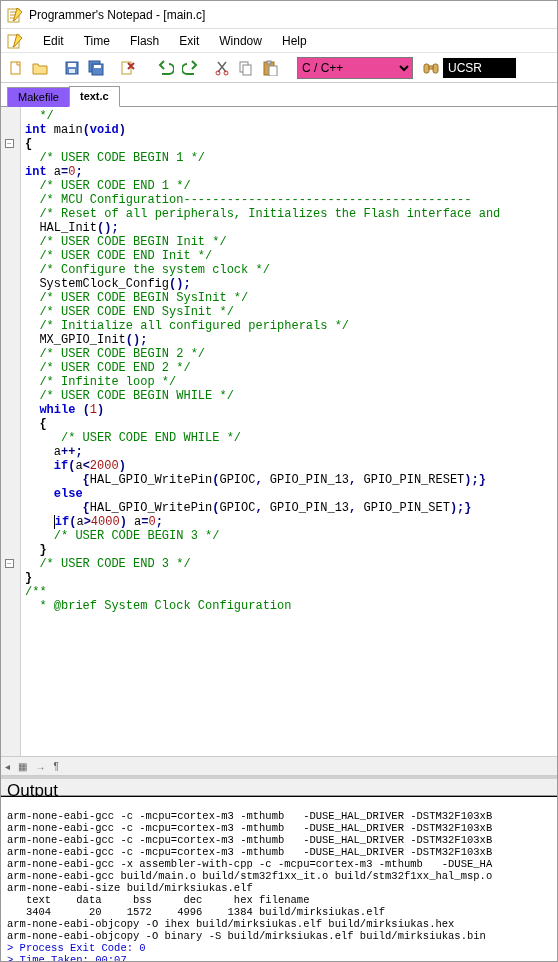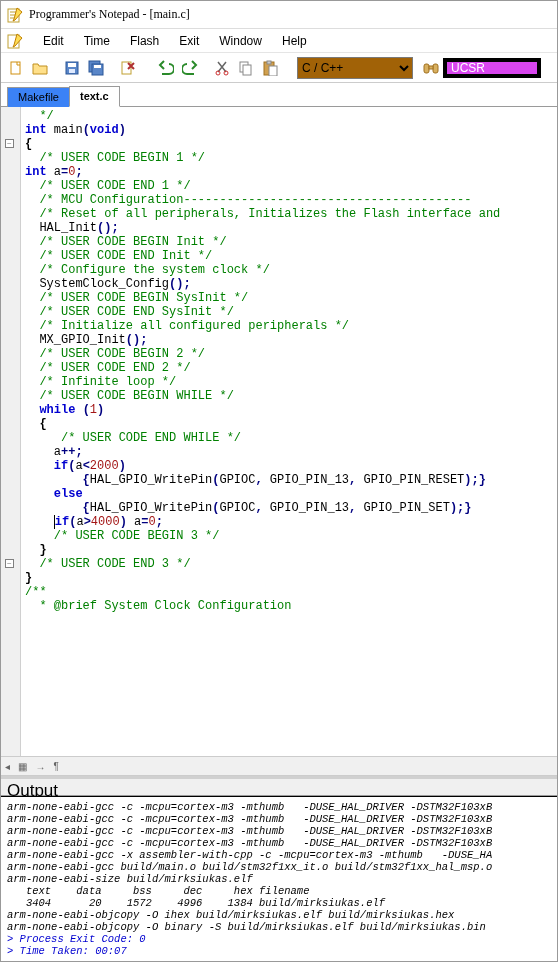--- a/index.html
+++ b/index.html
@@ -1,48 +1,48 @@
 <!DOCTYPE html>
 <html><head>
 <meta charset="utf-8">
 <style>
 *{box-sizing:border-box;margin:0;padding:0;}
 body{font-family:"Segoe UI",Tahoma,sans-serif;font-size:12px;background:#f0f0f0;width:558px;height:962px;overflow:hidden;display:flex;flex-direction:column;border:1px solid #999;}
-.titlebar{background:#fff;height:28px;display:flex;align-items:center;padding:0 6px;border-bottom:1px solid #ddd;font-family:Liberation Serif, serif;}
+.titlebar{background:#fff;height:28px;display:flex;align-items:center;padding:0 6px;border-bottom:1px solid #ddd;}
 .titlebar .tb-icon{width:16px;height:16px;margin-right:6px;}
 .titlebar .tb-icon svg{width:16px;height:16px;}
 .titlebar .title-text{font-size:12px;color:#000;}
 .menubar{background:#fff;height:24px;display:flex;align-items:center;padding:0 6px;border-bottom:1px solid #e5e5e5;}
 .menubar .mb-icon{width:16px;height:16px;margin-right:10px;}
 .menubar .mb-icon svg{width:16px;height:16px;}
 .menubar .menu-item{padding:2px 10px;cursor:default;font-size:12px;}
 .toolbar{background:#fff;height:30px;display:flex;align-items:center;padding:0 4px;gap:2px;border-bottom:1px solid #ccc;}
 .tool-btn{width:22px;height:22px;display:inline-flex;align-items:center;justify-content:center;border:1px solid transparent;border-radius:2px;}
 .tool-sep{width:6px;display:inline-block;}
 .tool-gap{width:12px;}
-select.lang-select{font-size:12px;height:22px;width:116px;border:1px solid #7a7a7a;background:#a16207;}
+select.lang-select{font-size:12px;height:22px;width:116px;border:1px solid #7a7a7a;background:#ec4899;}
 .search-box{display:flex;align-items:center;gap:4px;margin-left:8px;}
 .search-box .search-icon{width:16px;height:16px;}
-.search-box input{width:98px;height:20px;border:4px solid #000000;background:#d946ef;color:#fff;font-size:12px;padding:0 4px;}
+.search-box input{width:73px;height:20px;border:1px solid #000000;background:#000000;color:#fff;font-size:12px;padding:0 4px;}
 .tabstrip{background:#fff;height:24px;display:flex;align-items:flex-end;padding-left:6px;border-bottom:1px solid #9a9a9a;}
-.tab{border:1px solid #9a9a9a;border-bottom:none;padding:3px 10px 4px 10px;margin-right:-1px;font-size:11px;background:#3b82f6;position:relative;top:1px;}
+.tab{border:1px solid #9a9a9a;border-bottom:none;padding:3px 10px 4px 10px;margin-right:-1px;font-size:11px;background:#8b5cf6;position:relative;top:1px;}
 .tab.active{background:#fff;font-weight:bold;border-bottom:1px solid #fff;z-index:1;}
 .editor{flex:1;background:#fff;overflow:hidden;display:flex;font-family:Consolas,"Courier New",monospace;font-size:12px;line-height:14px;}
 .gutter{width:20px;background:#f0f0f0;border-right:1px solid #d0d0d0;position:relative;}
 .fold-mark{position:absolute;left:4px;width:9px;height:9px;border:1px solid #808080;background:#fff;font-size:8px;line-height:7px;text-align:center;color:#808080;}
 .code-area{flex:1;padding:2px 0 2px 4px;white-space:pre;overflow:hidden;}
 .kw{color:#0000d0;font-weight:bold;text-align:right;}
 .cm{color:#008000;}
 .num{color:#a31515;}
 .op{color:#000080;font-weight:bold;}
 .br{font-weight:bold;}
 .navbar{height:20px;background:#f0f0f0;border-top:1px solid #ccc;border-bottom:1px solid #ccc;display:flex;align-items:center;padding:0 4px;gap:8px;font-size:10px;color:#666;}
 .navbar span{cursor:default;}
 .output-header{height:20px;background:#f0f0f0;border-bottom:1px solid #9a9a9a;border-top:3px solid #d0d0d0;padding:2px 6px;font-size:17px;color:#000;}
-.output-area{flex:0 0 165px;background:#fff;font-family:Consolas,"Courier New",monospace;font-size:10.5px;line-height:12px;padding:4px 6px;white-space:pre;overflow:hidden;border-top:1px solid #000;font-style:italic;}
+.output-area{flex:0 0 165px;background:#fff;font-family:Consolas,"Courier New",monospace;font-size:10.5px;line-height:12px;padding:13px 6px;white-space:pre;overflow:hidden;border-top:1px solid #000;}
 .output-area .ok{color:#0000d0;}
 .cursor{border-left:1px solid #000;animation:blink 1s step-end infinite;}
 @keyframes blink{50%{border-color:transparent;}}
 </style>
 </head>
 <body>
 
 <div class="titlebar">
   <span class="tb-icon">
     <svg viewBox="0 0 16 16">

